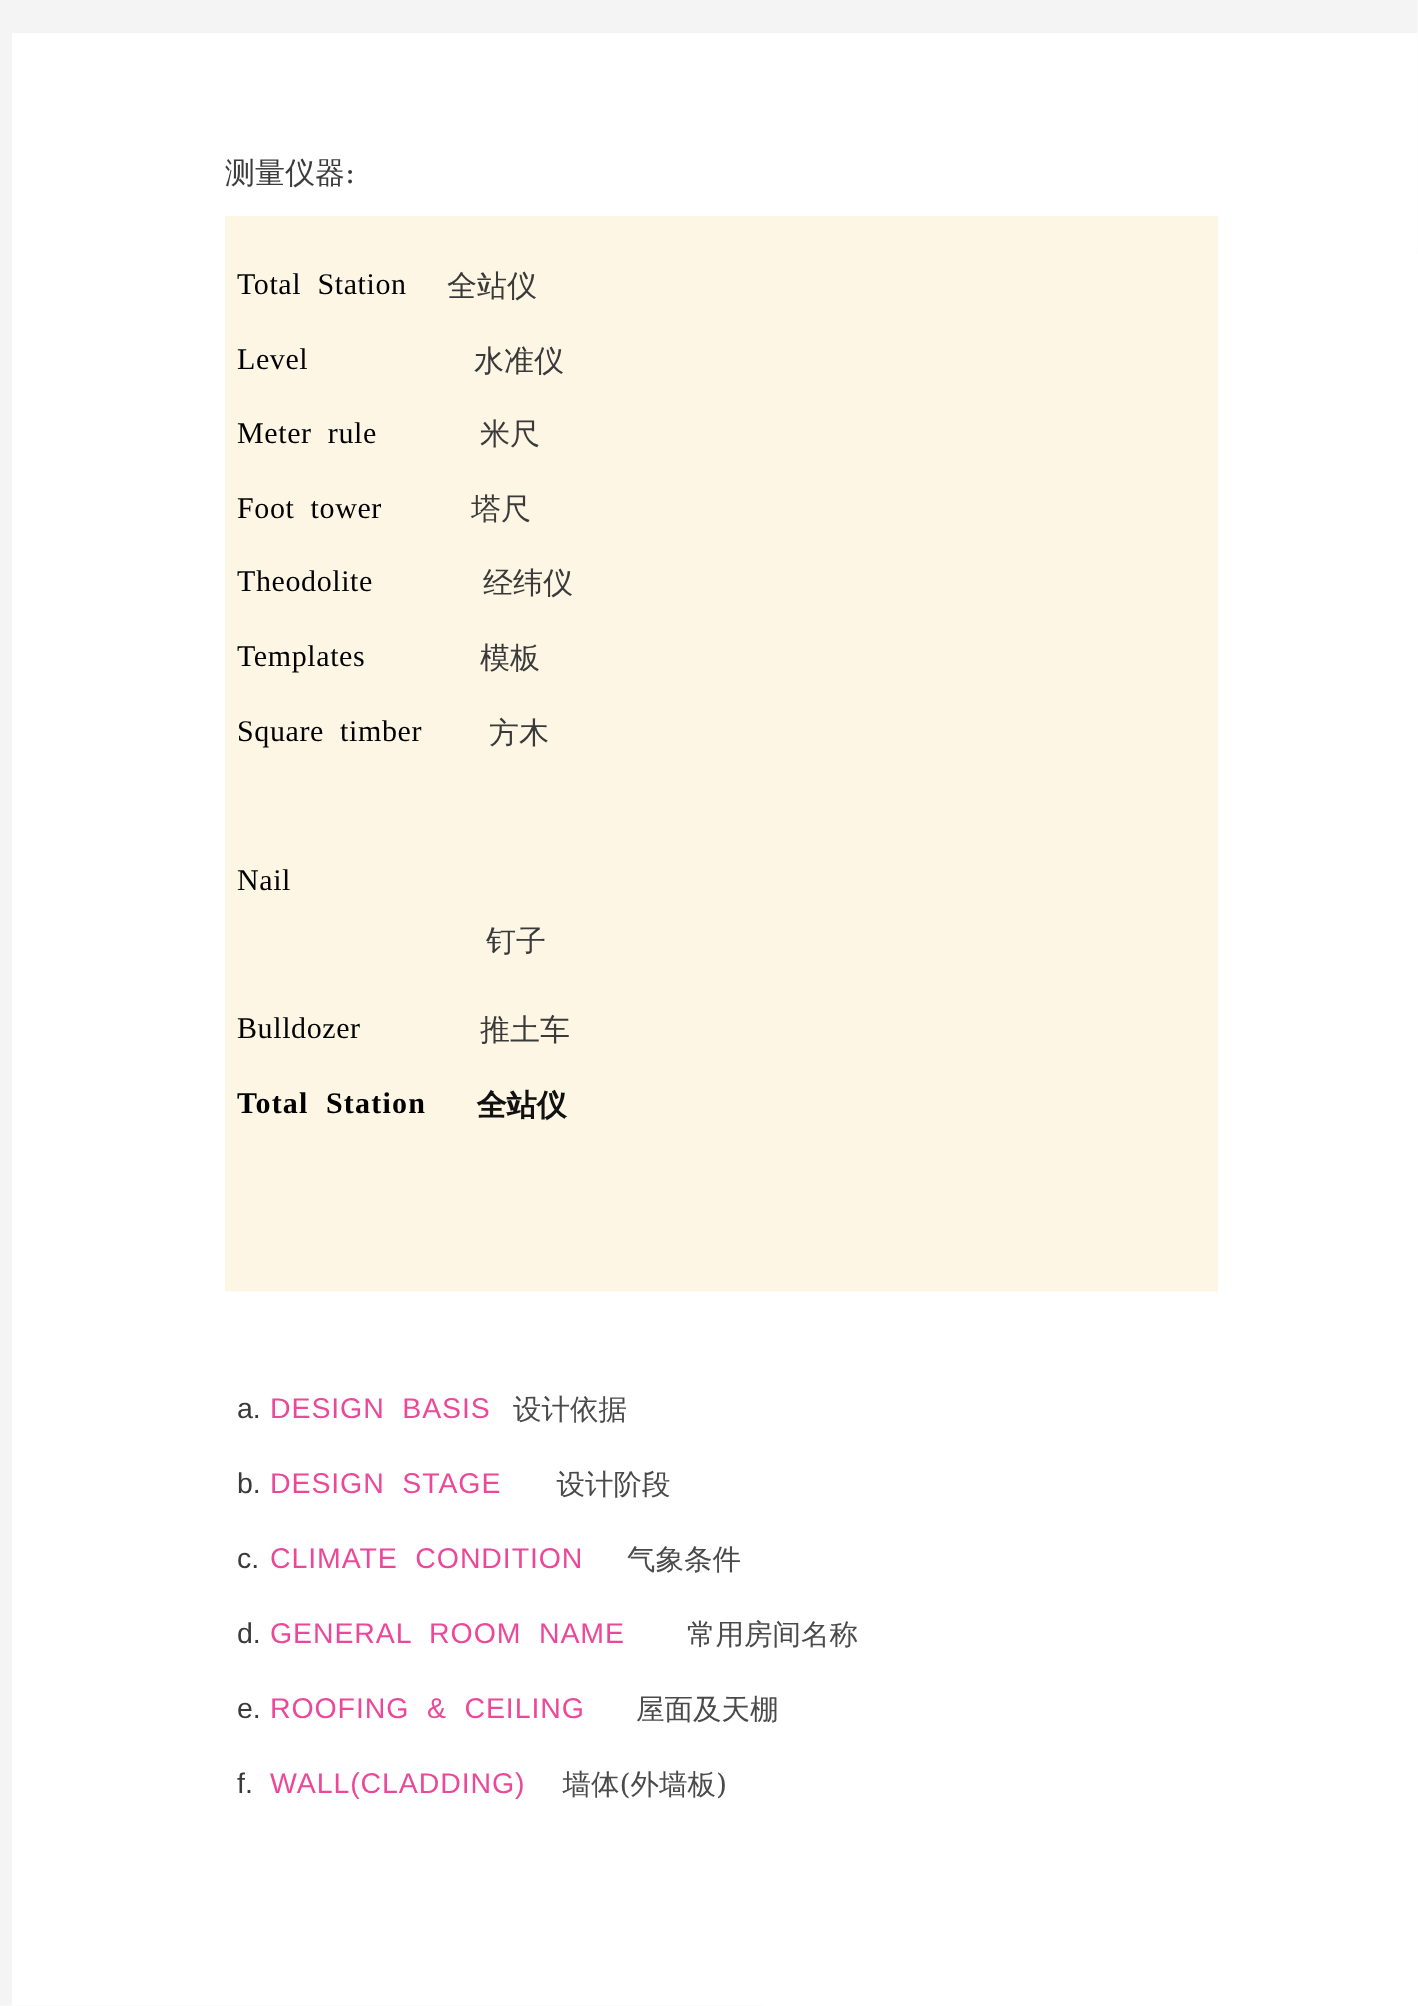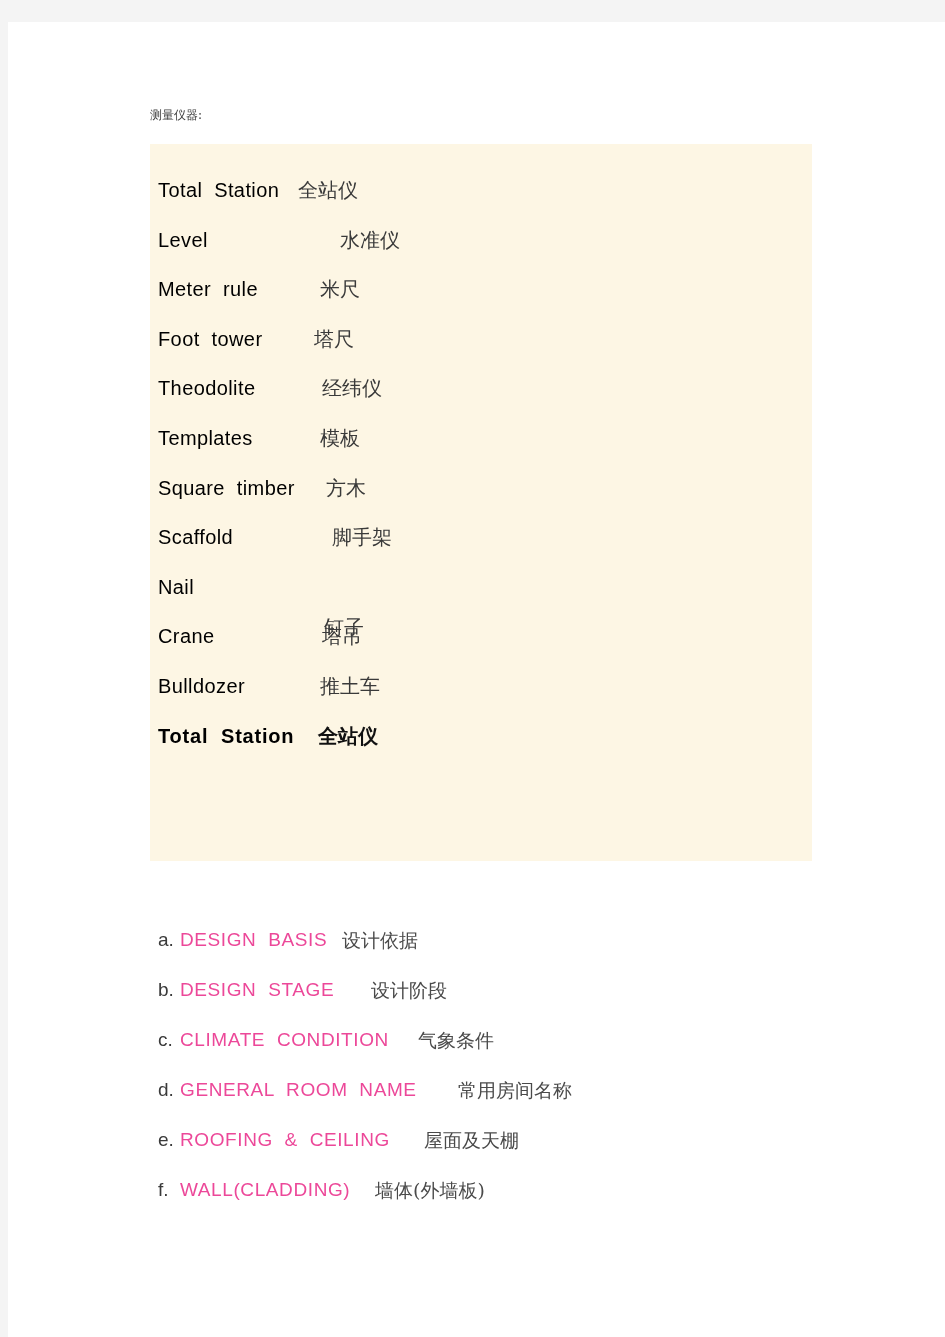--- a/index.html
+++ b/index.html
@@ -23,21 +23,21 @@
     height: 1315px;
     background: #ffffff;
   }
 
   
   #section-heading {
     position: absolute;
     left: 142px;
     top: 80px;
     font-family: "DejaVu Serif", "Liberation Serif", serif;
-    font-size: 12px;
+    font-size: 20px;
     line-height: 26px;
     color: #3c3c3c;
     white-space: pre;
   }
 
   
   #glossary-block {
     position: absolute;
     left: 142px;
     top: 122px;
@@ -51,21 +51,21 @@
     left: 0;
     width: 662px;
     height: 49px;
     white-space: pre;
   }
 
   .glossary-term {
     position: absolute;
     left: 8px;
     top: 0;
-    font-family: Liberation Sans, sans-serif;
+    font-family: Liberation Serif, serif;
     font-size: 20px;
     line-height: 28px;
     color: #000000;
     letter-spacing: 0.4px;
     white-space: pre;
   }
 
   .glossary-def {
     position: absolute;
     top: 0;
@@ -136,29 +136,27 @@
 </style>
 </head>
 <body>
 
 <div id="page-sheet">
 
   <div id="section-heading">测量仪器:</div>
 
   <div id="glossary-block" style="background: rgb(253, 246, 228);">
       <div class="glossary-row" style="top: 32px;"><span class="glossary-term">Total  Station</span><span class="glossary-def" style="left: 148px;">全站仪</span></div>
-      <div class="glossary-row" style="top: 81.6px;"><span class="glossary-term">Level</span><span class="glossary-def" style="left: 166px; margin-left: 24px;">水准仪</span></div>
+      <div class="glossary-row" style="top: 81.6px;"><span class="glossary-term">Level</span><span class="glossary-def" style="left: 166px;">水准仪</span></div>
       <div class="glossary-row" style="top: 131.2px;"><span class="glossary-term">Meter  rule</span><span class="glossary-def" style="left: 170px;">米尺</span></div>
       <div class="glossary-row" style="top: 180.8px;"><span class="glossary-term">Foot  tower</span><span class="glossary-def" style="left: 164px;">塔尺</span></div>
       <div class="glossary-row" style="top: 230.4px;"><span class="glossary-term">Theodolite</span><span class="glossary-def" style="left: 172px;">经纬仪</span></div>
       <div class="glossary-row" style="top: 280px;"><span class="glossary-term">Templates</span><span class="glossary-def" style="left: 170px;">模板</span></div>
       <div class="glossary-row" style="top: 329.6px;"><span class="glossary-term">Square  timber</span><span class="glossary-def" style="left: 176px;">方木</span></div>
-      <div class="glossary-row" style="top: 379.2px;"><span class="glossary-term">Scaffold</span><span class="glossary-def" style="left: 182px;">脚手架</span></div>
       <div class="glossary-row" style="top: 428.8px;"><span class="glossary-term">Nail</span><span class="glossary-def" style="left: 174px; margin-top: 40px;">钉子</span></div>
-      <div class="glossary-row" style="top: 478.4px;"><span class="glossary-term">Crane</span><span class="glossary-def" style="left: 172px;">塔吊</span></div>
       <div class="glossary-row" style="top: 528px;"><span class="glossary-term">Bulldozer</span><span class="glossary-def" style="left: 170px;">推土车</span></div>
       <div class="glossary-row is-bold" style="top: 577.6px;"><span class="glossary-term">Total  Station</span><span class="glossary-def" style="left: 168px;">全站仪</span></div>
     </div>
 
   <div id="outline-list">
       <div class="outline-item" style="top: 0px;"><span class="outline-marker">a.</span><span class="outline-en">DESIGN  BASIS</span><span class="outline-zh" style="left: 192px;">设计依据</span></div>
       <div class="outline-item" style="top: 50px;"><span class="outline-marker">b.</span><span class="outline-en">DESIGN  STAGE</span><span class="outline-zh" style="left: 221px;">设计阶段</span></div>
       <div class="outline-item" style="top: 100px;"><span class="outline-marker">c.</span><span class="outline-en">CLIMATE  CONDITION</span><span class="outline-zh" style="left: 268px;">气象条件</span></div>
       <div class="outline-item" style="top: 150px;"><span class="outline-marker">d.</span><span class="outline-en">GENERAL  ROOM  NAME</span><span class="outline-zh" style="left: 308px;">常用房间名称</span></div>
       <div class="outline-item" style="top: 200px;"><span class="outline-marker">e.</span><span class="outline-en">ROOFING  &amp;  CEILING</span><span class="outline-zh" style="left: 274px;">屋面及天棚</span></div>

